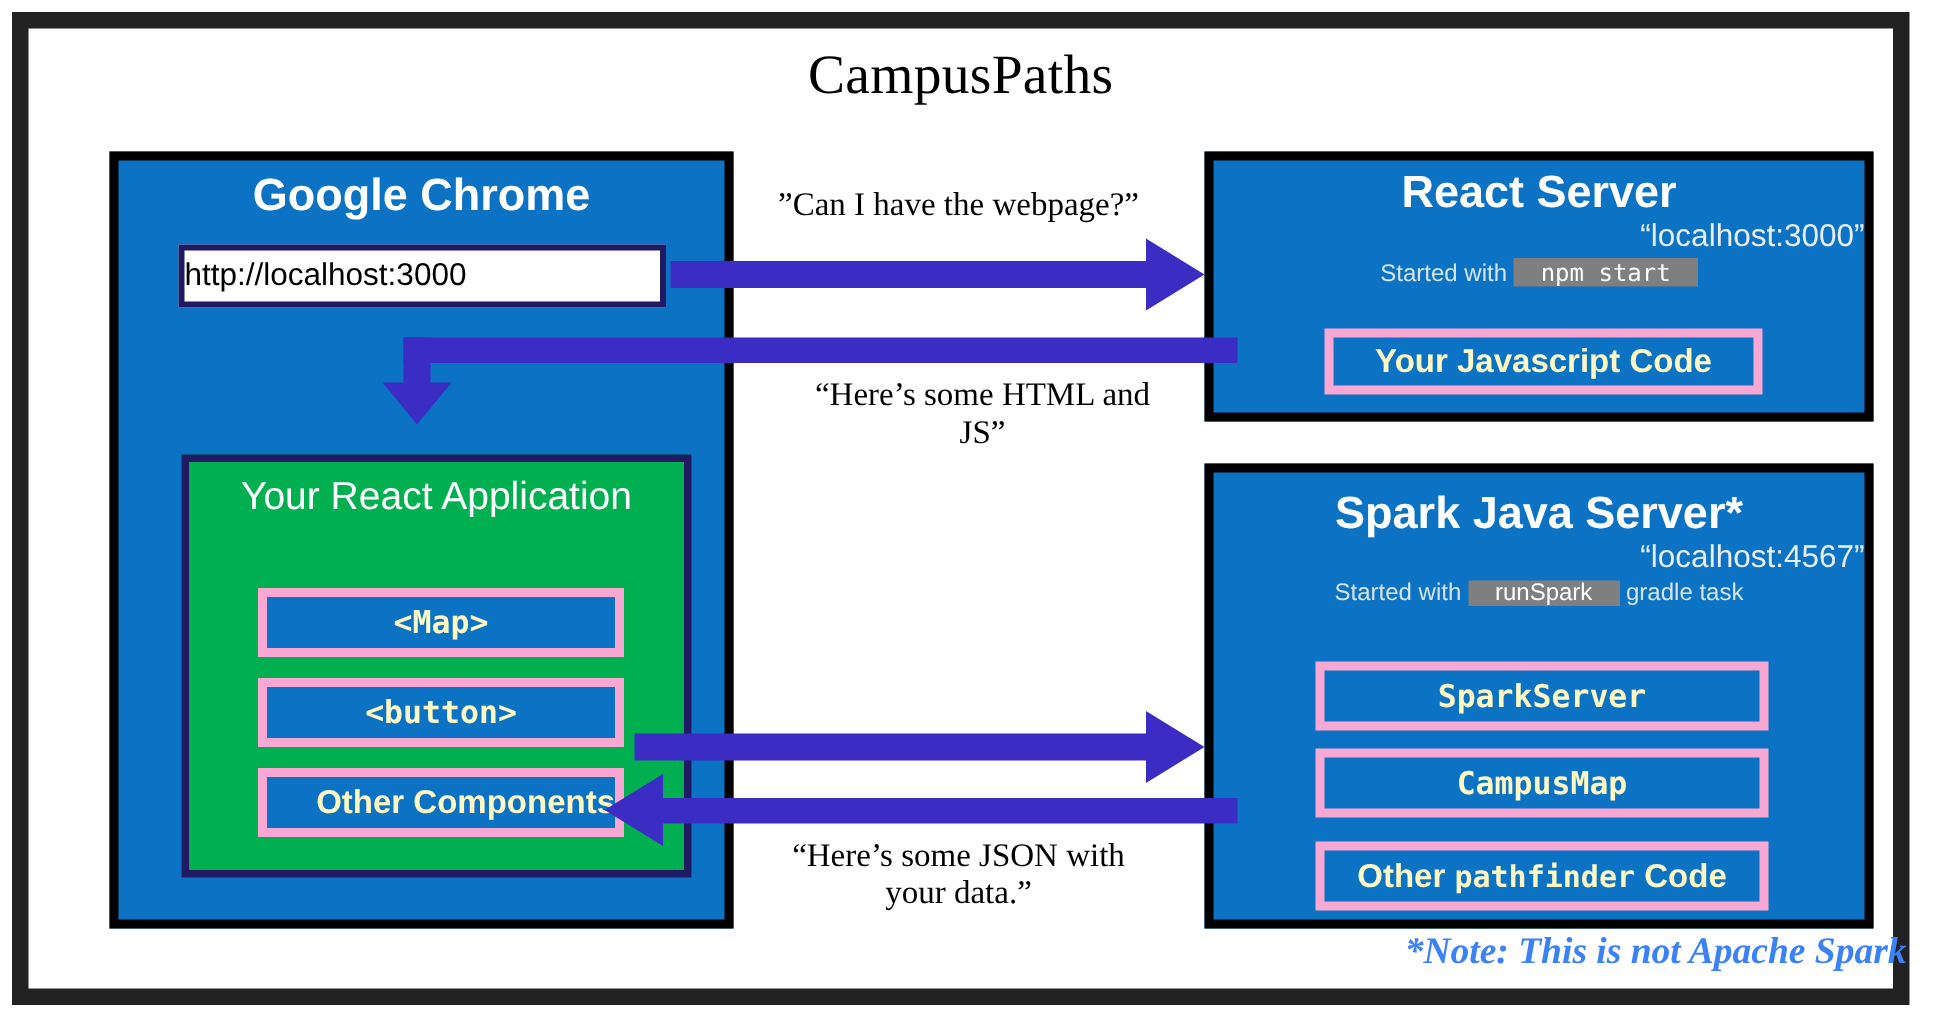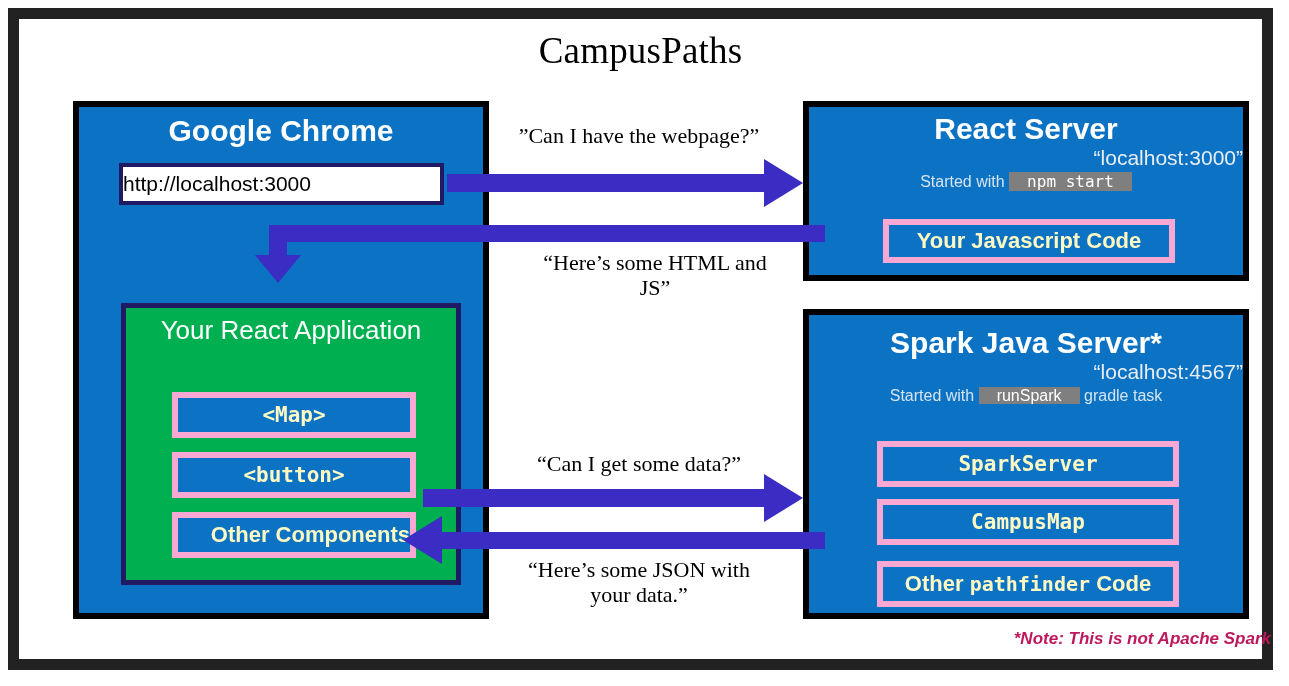--- a/index.html
+++ b/index.html
@@ -157,25 +157,25 @@
     color: #000000;
     text-align: center;
     line-height: 1.12;
   }
 
   
   #footnote {
     position: absolute;
     right: 10px;
     bottom: 10px;
-    font-family: Liberation Sans, sans-serif;
+    font-family: Liberation Serif, serif;
     font-style: italic;
     font-weight: bold;
-    font-size: 17px;
-    color: #be185d;
+    font-size: 25px;
+    color: #3b82f6;
   }
 </style>
 </head>
 <body>
 
 <div id="diagram-frame">
   <div class="canvas">
 
     <div id="page-title">CampusPaths</div>
 
@@ -271,21 +271,20 @@
       </g>
     </svg>
 
     <div class="caption" style="left:460px; top:105px; width:320px;">”Can I have the webpage?”</div>
 
     <div class="caption" style="left:470px; top:232px; width:300px;margin-left:16px;">
       <div>“Here’s some HTML and</div>
       <div>JS”</div>
     </div>
 
-    <div class="caption" style="left:460px; top:433px; width:320px;">“Can I get some data?”</div>
 
     <div class="caption" style="left:460px; top:539px; width:320px;">
       <div>“Here’s some JSON with</div>
       <div>your data.”</div>
     </div>
 
     <div id="footnote">*Note: This is not Apache Spark</div>
 
   </div>
 </div>

